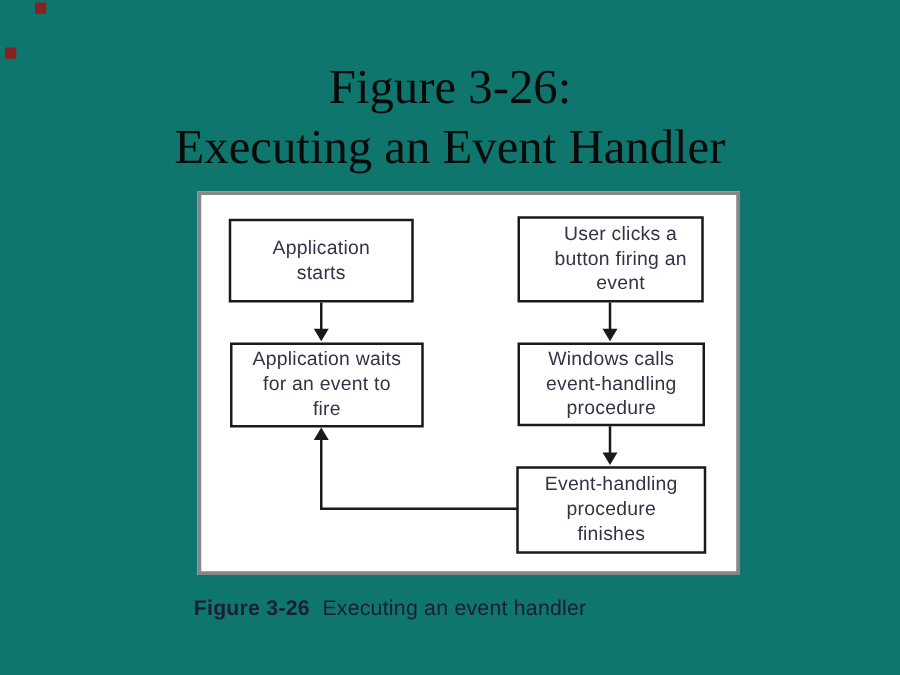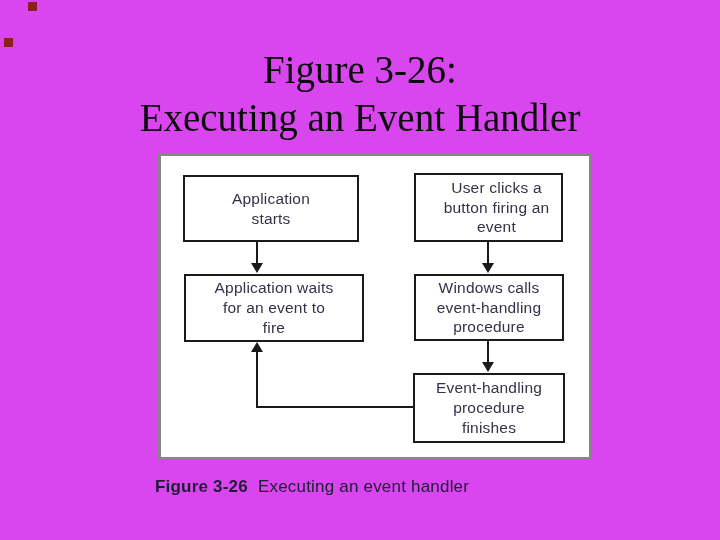--- a/index.html
+++ b/index.html
@@ -1,21 +1,21 @@
 <!DOCTYPE html>
 <html><head>
 <meta charset="utf-8">
 <style>
   html,body{margin:0;padding:0;}
   body{
     width:720px;height:540px;background:#ffffff;
     font-family:"Liberation Sans",sans-serif;
     position:relative;overflow:hidden;
   }
-  .slide{position:absolute;left:0;top:0;width:720px;height:540px;background:#d946ef;}
+  .slide{position:absolute;left:0;top:0;width:720px;height:540px;background:#0f766e;}
 
   
   .decor{position:absolute;background:#8b2020;width:9px;height:9px;}
   .decor.top{left:28px;top:2px;}
   .decor.left{left:4px;top:38px;}
 
   
   .title{
     position:absolute;left:0;top:46px;width:720px;
     text-align:center;
@@ -32,23 +32,23 @@
 
   
   .fc-box{
     position:absolute;box-sizing:border-box;
     border:2px solid #1a1a1a;background:#ffffff;
     display:flex;align-items:center;justify-content:center;
     text-align:center;
     font-size:15.5px;line-height:1.28;color:#333348;
     white-space:pre-line;letter-spacing:0.2px;
   }
-  .box1{left:183px;top:175px;width:176px;height:67px;}
+  .box1{left:183px;top:175px;width:148px;height:67px;}
   .box2{left:414px;top:173px;width:149px;height:69px;padding-left:16px;}
-  .box3{left:184px;top:274px;width:180px;height:68px;}
+  .box3{left:184px;top:274px;width:155px;height:68px;}
   .box4{left:414px;top:274px;width:150px;height:67px;}
   .box5{left:413px;top:373px;width:152px;height:70px;}
 
   
   .line{position:absolute;background:#1a1a1a;}
   .l1{left:256px;top:242px;width:2px;height:24px;}
   .l2{left:487px;top:242px;width:2px;height:24px;}
   .l3{left:487px;top:341px;width:2px;height:24px;}
   .l4v{left:256px;top:350px;width:2px;height:58px;}
   .l4h{left:257px;top:406px;width:157px;height:2px;}

